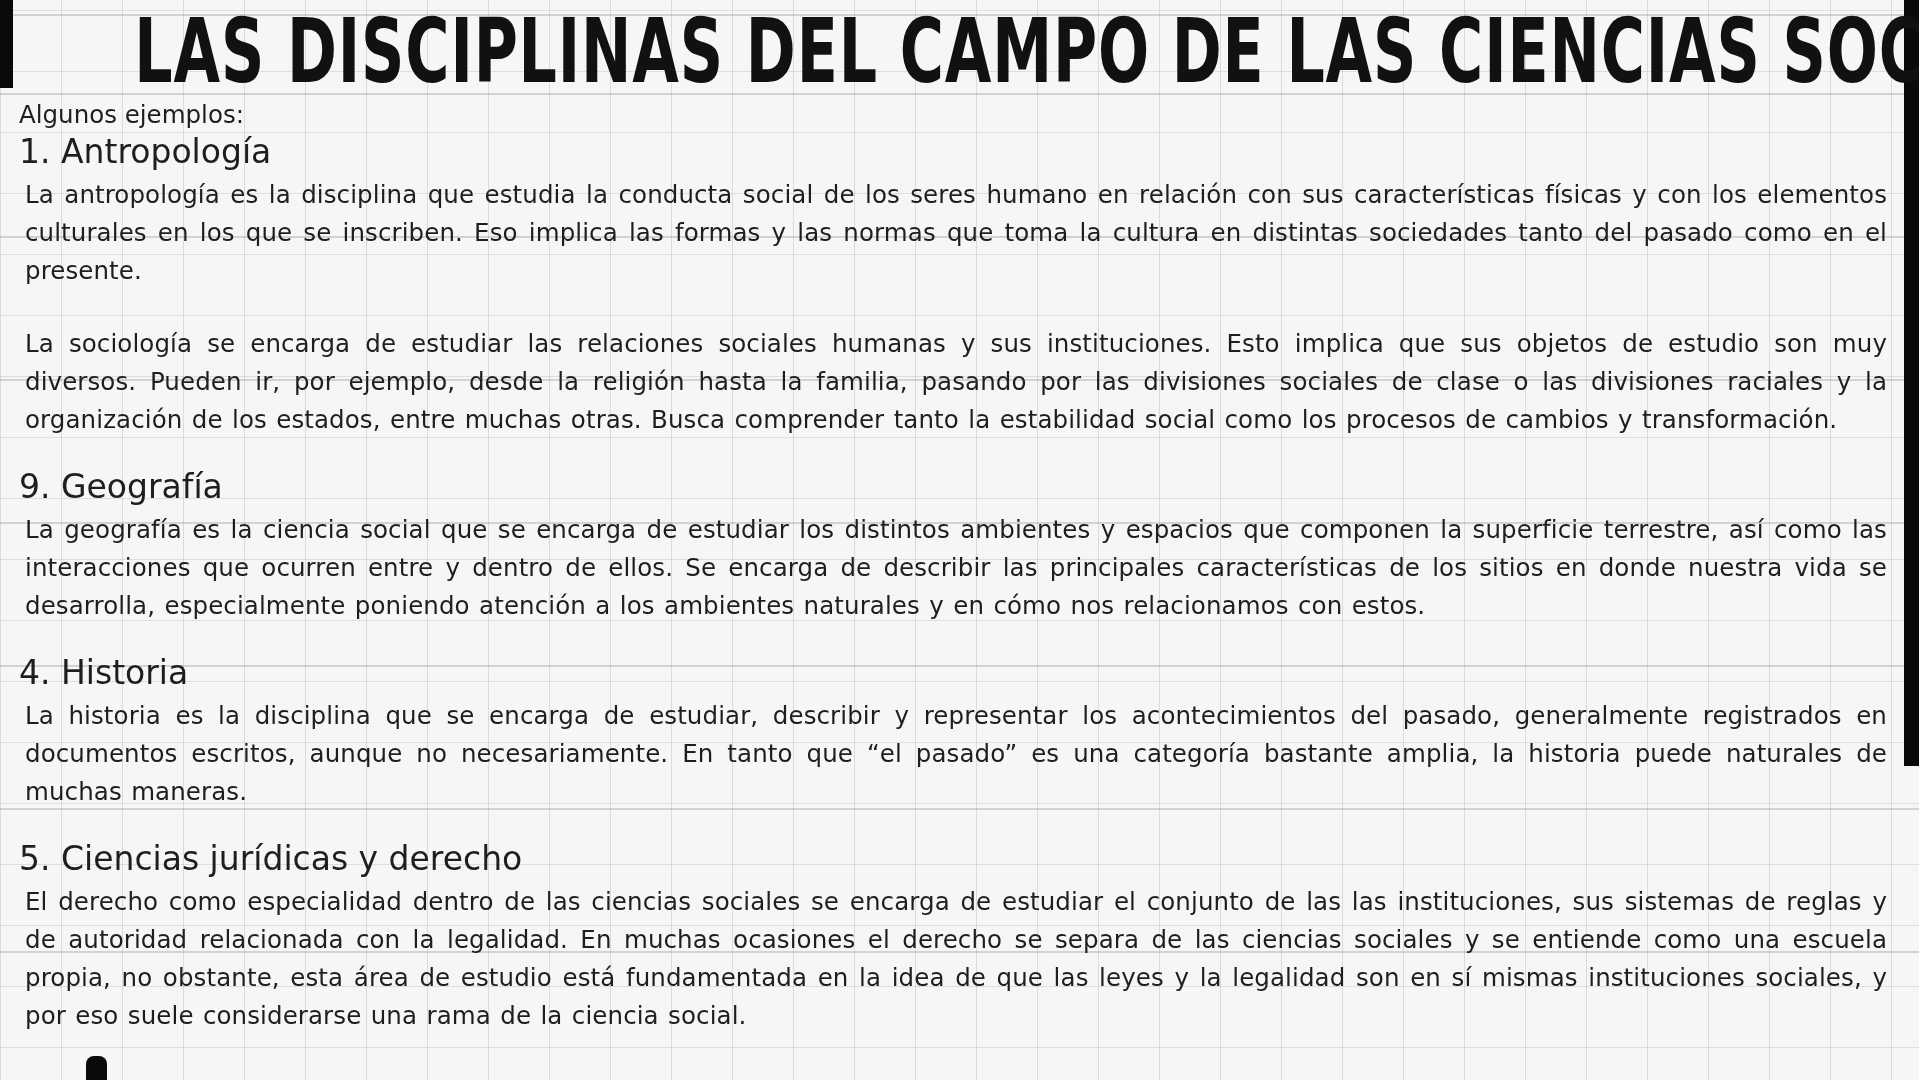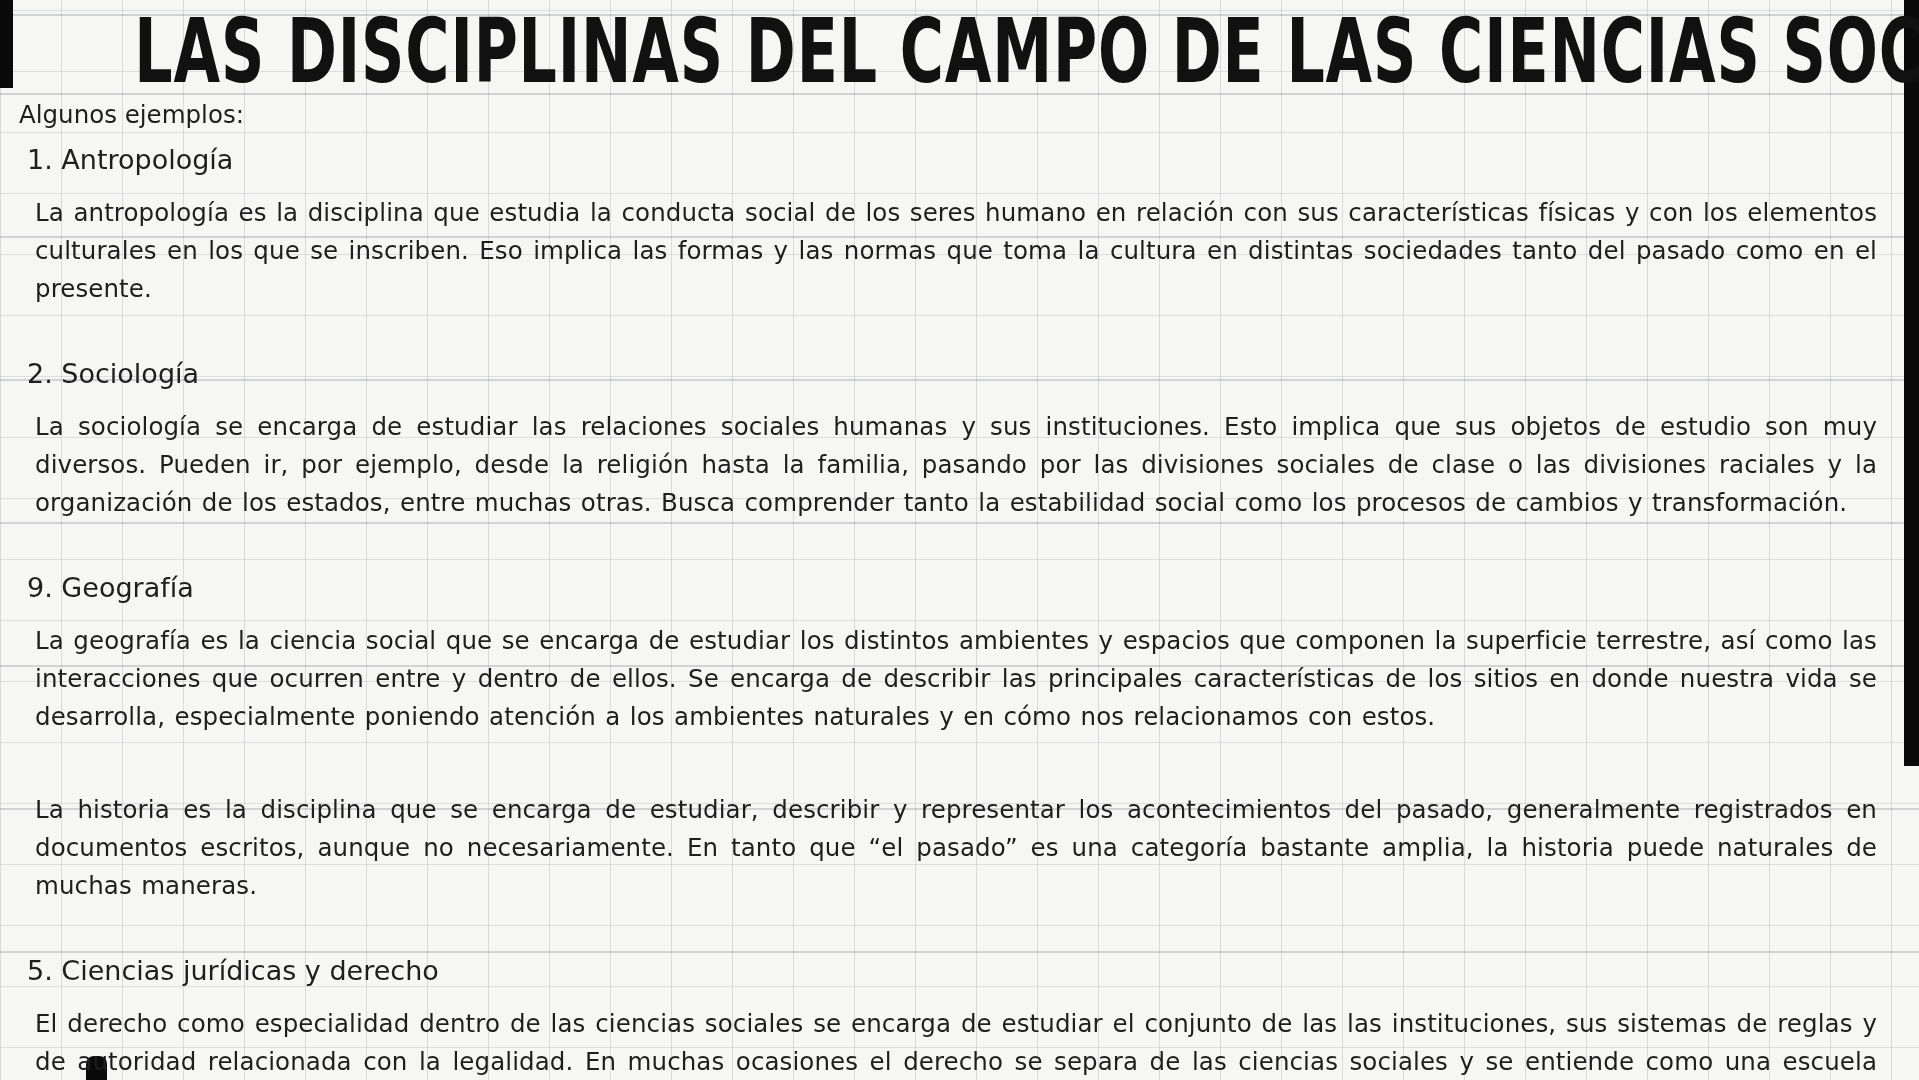--- a/index.html
+++ b/index.html
@@ -52,27 +52,27 @@
     top: 96px;
   }
   .intro {
     margin: 0;
     font-size: 24.5px;
     line-height: 37px;
   }
   section { margin: 0; }
   .sec { margin-top: 0; }
   .sec-heading {
-    margin: 8px;
-    font-size: 27px;
+    margin: 0;
+    font-size: 33px;
     font-weight: 400;
     line-height: 37px;
   }
   .sec-body {
-    margin: 16px;
+    margin: 6px;
     font-size: 24.5px;
     line-height: 38px;
     text-align: justify;
     word-spacing: 1.5px;
     letter-spacing: 0.1px;
   }
   .sec-gap { height: 23px; }
 </style>
 </head>
 <body>
@@ -89,32 +89,32 @@
 
     <p class="intro">Algunos ejemplos:</p>
 
     <section class="sec">
       <h2 class="sec-heading">1. Antropología</h2>
       <p class="sec-body">La antropología es la disciplina que estudia la conducta social de los seres humano en relación con sus características físicas y con los elementos culturales en los que se inscriben. Eso implica las formas y las normas que toma la cultura en distintas sociedades tanto del pasado como en el presente.</p>
     </section>
     <div class="sec-gap"></div>
 
     <section class="sec">
-      <h2 class="sec-heading">2. Sociología</h2>
       <p class="sec-body">La sociología se encarga de estudiar las relaciones sociales humanas y sus instituciones. Esto implica que sus objetos de estudio son muy diversos. Pueden ir, por ejemplo, desde la religión hasta la familia, pasando por las divisiones sociales de clase o las divisiones raciales y la organización de los estados, entre muchas otras. Busca comprender tanto la estabilidad social como los procesos de cambios y transformación.</p>
     </section>
     <div class="sec-gap"></div>
 
     <section class="sec">
       <h2 class="sec-heading">9. Geografía</h2>
       <p class="sec-body">La geografía es la ciencia social que se encarga de estudiar los distintos ambientes y espacios que componen la superficie terrestre, así como las interacciones que ocurren entre y dentro de ellos. Se encarga de describir las principales características de los sitios en donde nuestra vida se desarrolla, especialmente poniendo atención a los ambientes naturales y en cómo nos relacionamos con estos.</p>
     </section>
     <div class="sec-gap"></div>
 
     <section class="sec">
+      <h2 class="sec-heading">4. Historia</h2>
       <p class="sec-body">La historia es la disciplina que se encarga de estudiar, describir y representar los acontecimientos del pasado, generalmente registrados en documentos escritos, aunque no necesariamente. En tanto que “el pasado” es una categoría bastante amplia, la historia puede naturales de muchas maneras.</p>
     </section>
     <div class="sec-gap"></div>
 
     <section class="sec">
       <h2 class="sec-heading">5. Ciencias jurídicas y derecho</h2>
       <p class="sec-body">El derecho como especialidad dentro de las ciencias sociales se encarga de estudiar el conjunto de las las instituciones, sus sistemas de reglas y de autoridad relacionada con la legalidad. En muchas ocasiones el derecho se separa de las ciencias sociales y se entiende como una escuela propia, no obstante, esta área de estudio está fundamentada en la idea de que las leyes y la legalidad son en sí mismas instituciones sociales, y por eso suele considerarse una rama de la ciencia social.</p>
     </section>
 
   </div>

